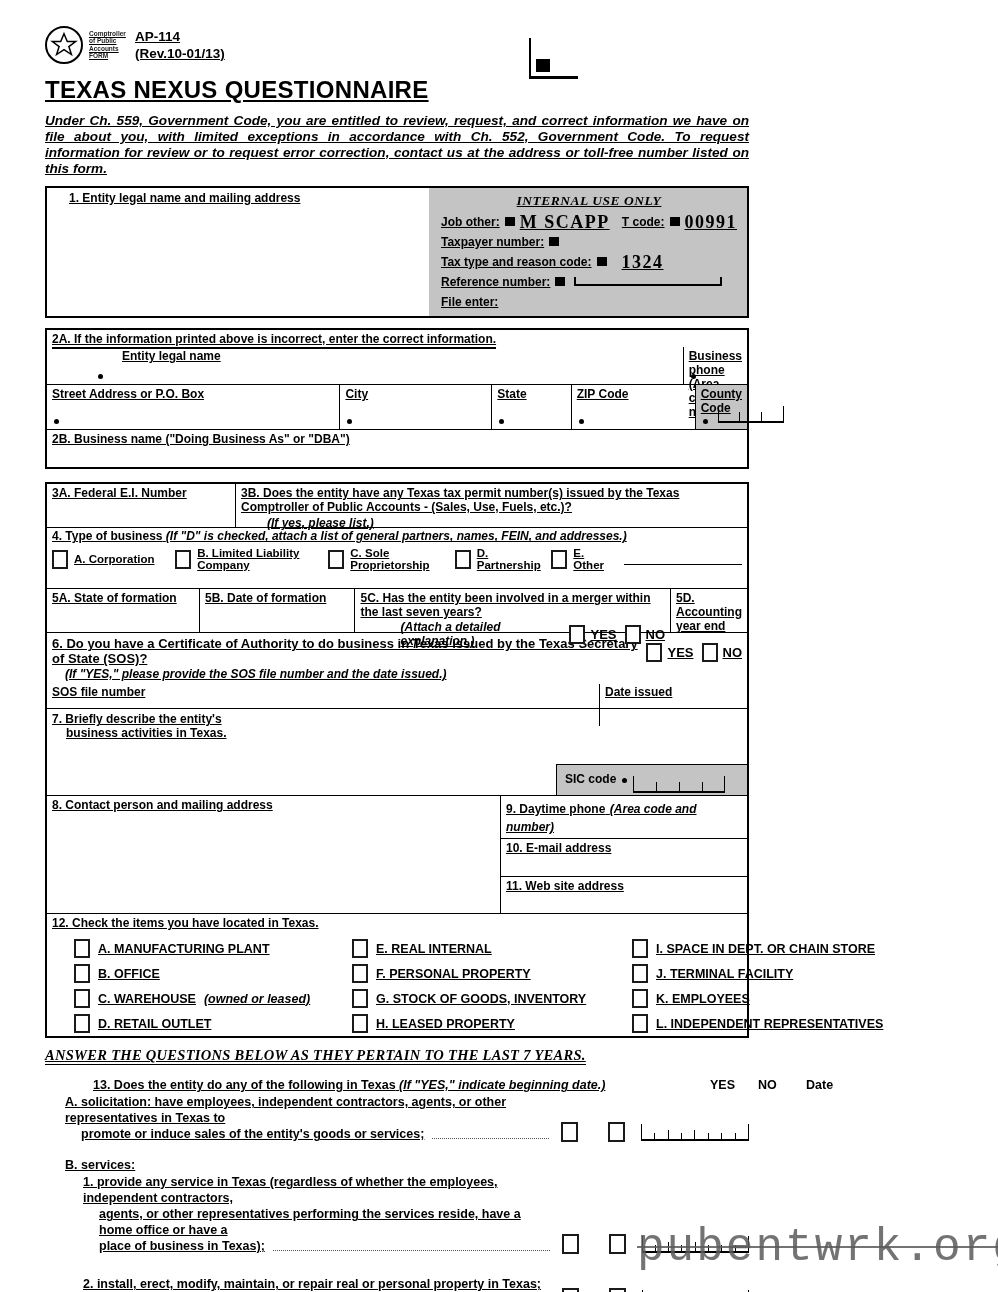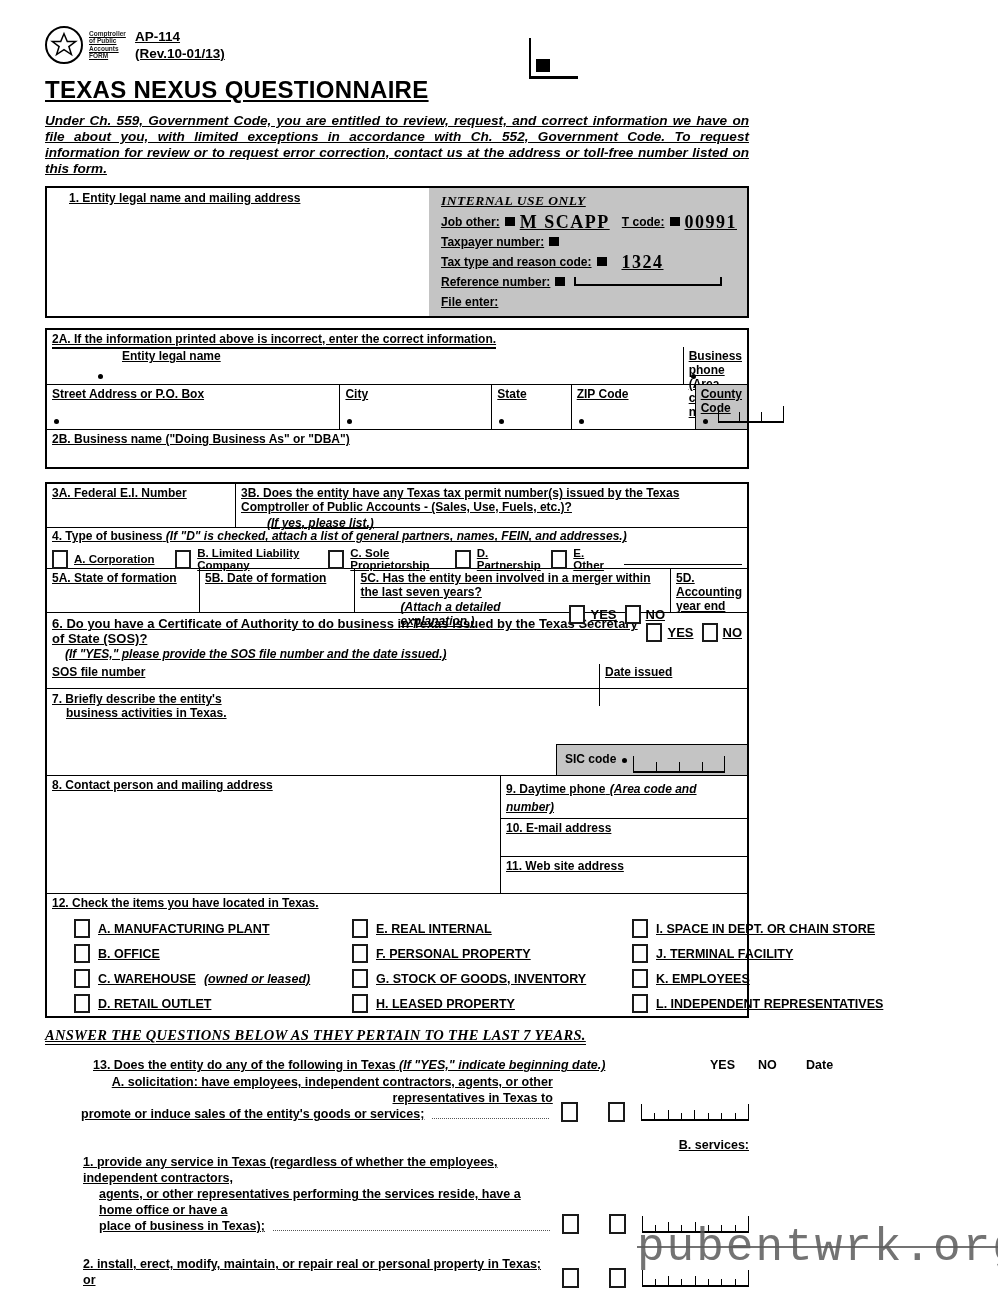--- a/index.html
+++ b/index.html
@@ -33,21 +33,21 @@
   
   .comb { display:flex; align-items:flex-end; border-bottom:2px solid #000; position:relative; }
   .comb i { display:block; width:0; border-left:1.5px solid #000; }
   .comb em { flex:1; }
   .t-tall { height:15px; } .t-mid { height:9px; } .t-low { height:6px; }
 
   
   .box1 { height:132px; margin-top:9px; display:flex; justify-content:space-between; }
   .box1-left { padding:4px 22px; }
   .internal { width:318px; height:100%; padding:5px 10px 0 12px; position:relative; }
-  .internal .ttl { font-family:"Liberation Serif", serif; font-weight:700; font-style:italic; font-size:13.5px; letter-spacing:0.5px; margin-bottom:3px; }
+  .internal .ttl { text-align:center; font-family:"Liberation Serif", serif; font-weight:700; font-style:italic; font-size:13.5px; letter-spacing:0.5px; margin-bottom:3px; }
   .irow { display:flex; align-items:center; height:20px; font-size:12px; font-weight:700; white-space:nowrap; }
   .blk { display:inline-block; width:10px; height:9px; background:#000; margin:0 5px; flex:none; }
   .serifval { font-family:"Liberation Serif", serif; font-weight:700; font-size:18px; letter-spacing:1.5px; line-height:1; }
   .bracket { display:inline-block; width:148px; height:9px; border-bottom:2px solid #000; border-left:2px solid #000; border-right:2px solid #000; margin-left:4px; }
 
   
   .box2 { margin-top:10px; }
   .s2head { padding:3px 5px 1px 5px; }
   .s2head span { border-bottom:2px solid #000; padding-bottom:1px; }
   .s2r1 { display:flex; height:37px;margin-left:44px; }
@@ -69,21 +69,21 @@
   .r3 { display:flex; height:43px; }
   .r3 .c1 { width:188px; }
   .r3 .c2 { flex:1; border-left:1.5px solid #000; }
   .r3 .note { padding-left:26px; margin-top:2px; }
 
   .r4 { height:41px; padding:2px 5px; }
   .cbrow4 { display:flex; align-items:center; margin-top:3px; }
   .cbrow4 .opt { display:flex; align-items:center; gap:6px; }
   .other-line { display:inline-block; width:128px; border-bottom:1.5px solid #000; height:12px; margin-left:4px; }
 
-  .r5 { display:flex; height:44px; }
+  .r5 { display:flex; height:44px;margin-top:20px; }
   .r5 > div { border-left:1.5px solid #000; position:relative; padding:3px 5px; }
   .r5 > div:first-child { border-left:none; }
   .w5a { width:183px; } .w5b { width:187px; } .w5c { width:382px; } .w5d { flex:1; }
   .r5c-note { display:flex; align-items:center; gap:8px; margin-top:1px; padding-left:40px; }
   .yn { display:flex; align-items:center; gap:5px; font-weight:700; font-size:13px; }
 
   .r6 { height:76px; }
   .r6 .qline { display:flex; align-items:center; gap:8px; padding:4px 5px 0 5px; }
   .r6 .qnote { padding:1px 5px 0 18px; }
   .r6 .sub { display:flex; height:42px; margin-top:2px; }
@@ -113,21 +113,21 @@
   .q13 { margin-top:14px; position:relative; font-size:12.5px; font-weight:700; }
   .q13-introrow { display:flex;margin-left:48px; }
   .q13-cols { position:absolute; top:0; left:665px; display:flex; gap:0; font-size:12.5px; font-weight:700; }
   .q13-cols .cy { width:48px; } .q13-cols .cn { width:48px; } .q13-cols .cd { width:60px; }
   .qrow { display:flex; align-items:flex-end; margin-top:0; }
   .qtext { width:660px; line-height:1.28; }
   .lastline { display:flex; align-items:flex-end; }
   .leader { flex:1; border-bottom:1.5px dotted #555; margin:0 4px 3px 8px; }
   .qchecks { display:flex; align-items:flex-end; gap:30px; margin-left:8px; margin-bottom:0px; }
   .datecomb { width:142px; margin-left:16px; margin-bottom:1px; }
-  .ind1 { padding-left:20px;text-align:right; } .ind2 { padding-left:38px; } .indC { padding-left:10px; }
+  .ind1 { padding-left:20px; } .ind2 { padding-left:38px; } .indC { padding-left:10px; }
 
   .watermark { position:absolute; left:637px; top:1222px; font-family:"Liberation Mono", monospace; font-size:46px; font-weight:400; color:rgba(90,90,90,0.85); letter-spacing:2px; white-space:nowrap; text-decoration:line-through; text-decoration-thickness:1.5px; pointer-events:none; }
 </style>
 </head>
 <body>
 
 <div class="page">
 
   <div class="hdr-row">
     <div class="seal">

